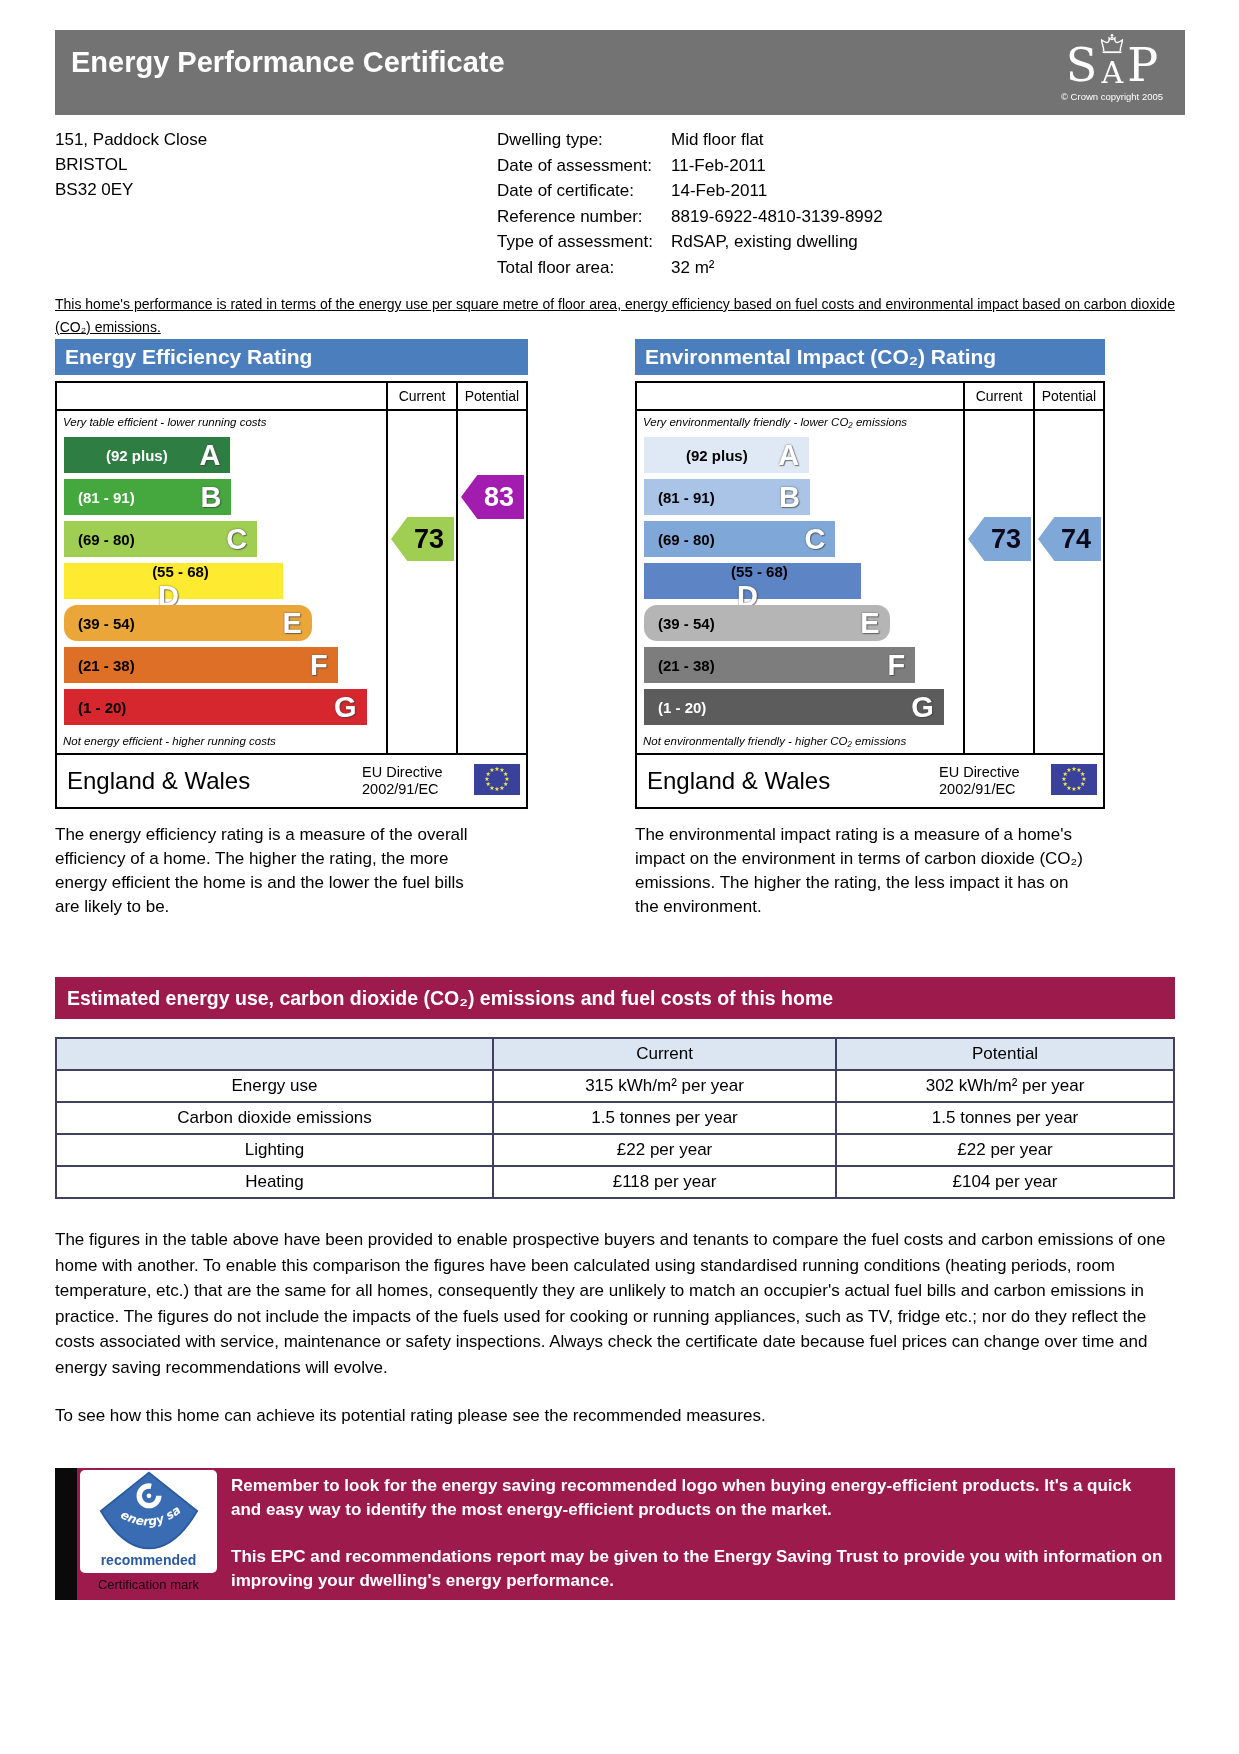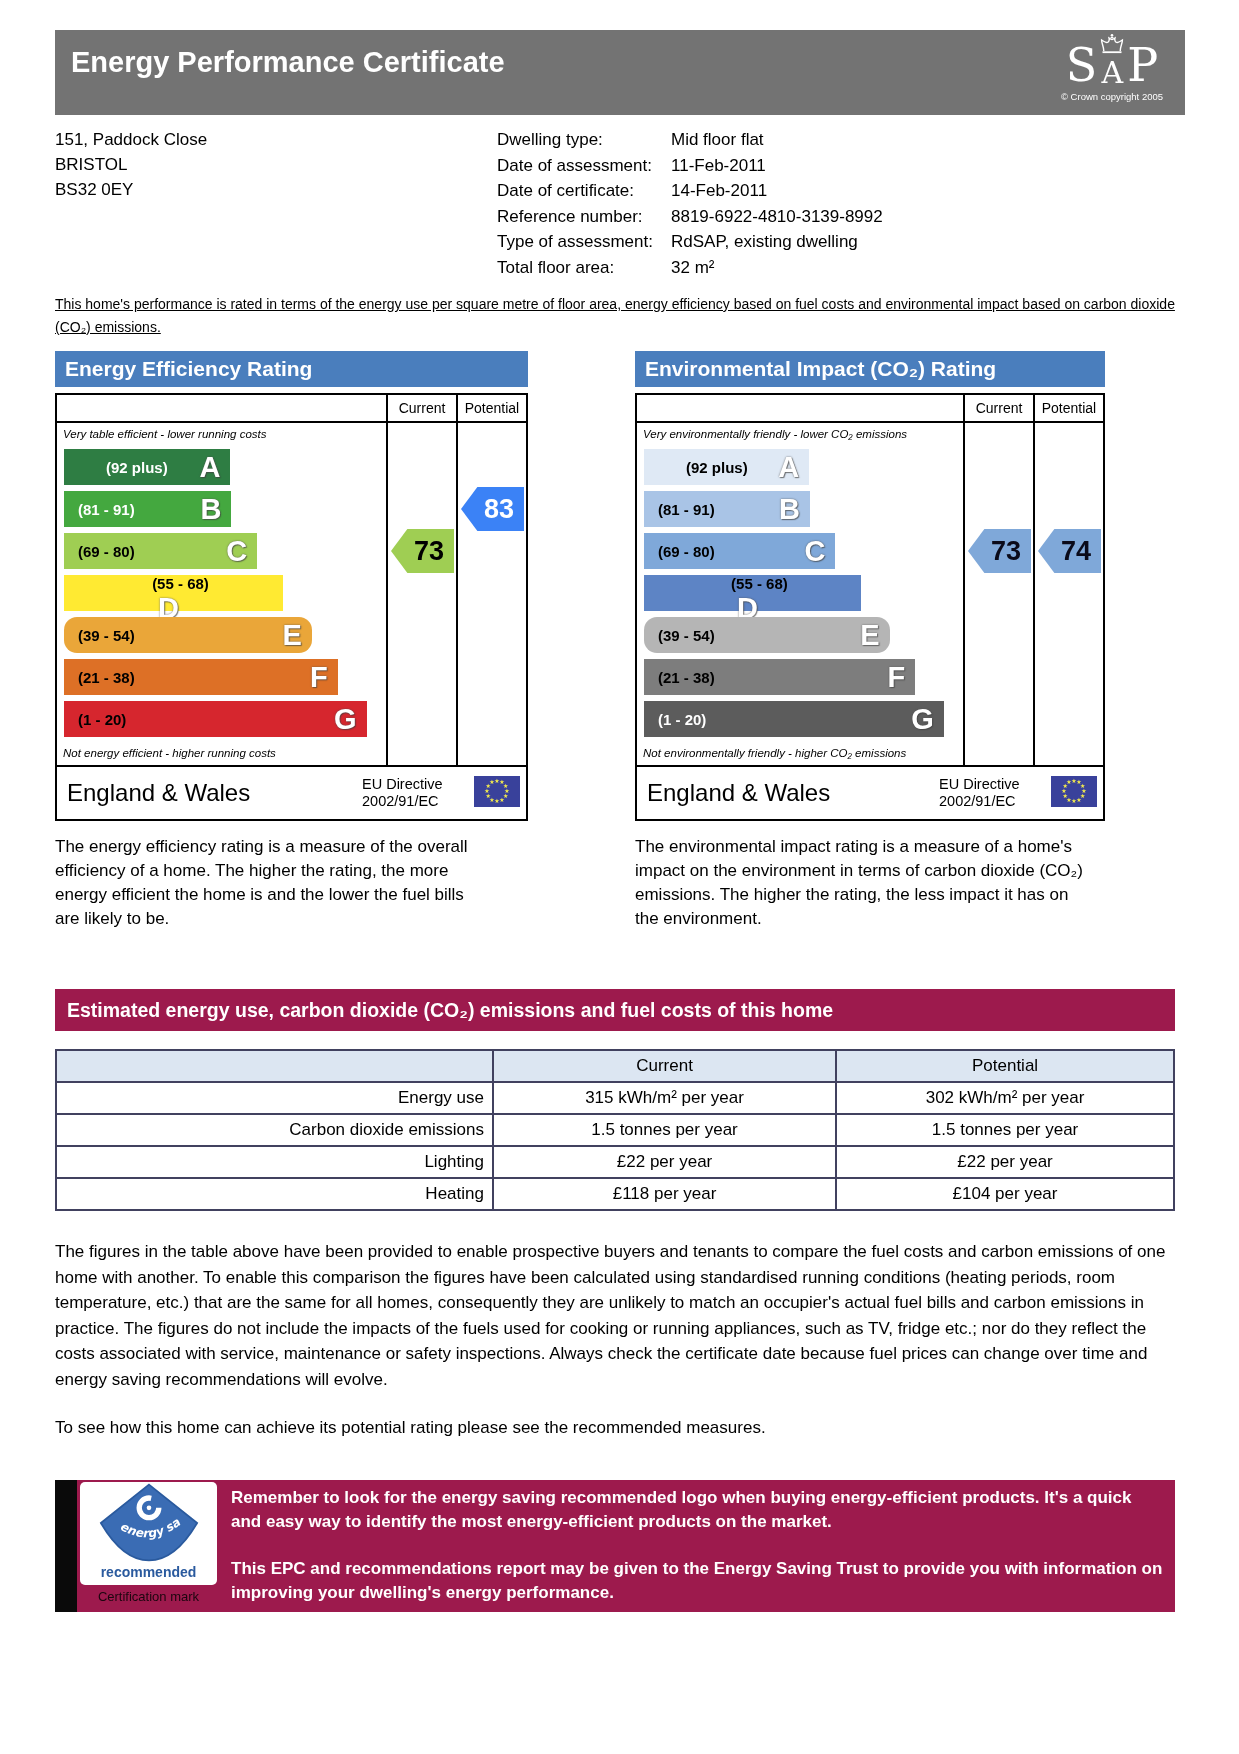--- a/index.html
+++ b/index.html
@@ -19,21 +19,21 @@
   
   .info-row{display:flex;margin-top:12px;width:1130px;}
   .address{width:442px;font-size:17px;line-height:25px;}
   .details{font-size:17px;line-height:25.5px;}
   .detail-row{display:flex;}
   .detail-label{width:174px;}
 
   .intro{margin-top:13px;width:1128px;font-size:14px;line-height:23px;text-decoration:underline;}
 
   
-  .charts-row{display:flex;margin-top:12px;}
+  .charts-row{display:flex;margin-top:0;}
   .chart{width:473px;}
   .chart.env{width:470px;margin-left:107px;}
   .chart-banner{height:36px;background:#4a7ebd;color:#fff;font-size:21px;font-weight:bold;line-height:36px;padding-left:10px;box-sizing:border-box;}
   .chart-table{margin-top:6px;border:2px solid #000;}
   .chart-head{display:flex;border-bottom:2px solid #000;height:26px;}
   .chart-head .spacer{flex:1;}
   .col-head{width:68px;border-left:2px solid #000;text-align:center;font-size:14px;line-height:26px;}
   .chart-body{display:flex;height:342px;}
   .band-area{flex:1;position:relative;}
   .caption{font-size:11.5px;font-style:italic;padding:5px 0 0 6px;height:21px;}
@@ -46,38 +46,38 @@
   .e-a{background:#2e7d43;}.e-b{background:#44a83f;}.e-c{background:#9fce53;}.e-d{background:#ffea32;}
   .e-e{background:#eaa639;}.e-f{background:#dd7026;}.e-g{background:#d6262e;}
   .e-a .band-range,.e-b .band-range{color:#fff;}
   .v-a{background:#dfe9f5;}.v-b{background:#a9c4e6;}.v-c{background:#7fa8d9;}.v-d{background:#5d84c5;}
   .v-e{background:#b5b5b5;}.v-f{background:#7d7d7d;}.v-g{background:#5c5c5c;}
   .v-g .band-range{color:#fff;}
   .arrow-cell{width:68px;border-left:2px solid #000;position:relative;}
   .arrow{position:absolute;right:2px;width:63px;height:44px;clip-path:polygon(26% 0,100% 0,100% 100%,26% 100%,0 50%);display:flex;align-items:center;justify-content:center;padding-left:13px;box-sizing:border-box;font-size:27px;font-weight:bold;}
   .top-b{top:64px;}.top-c{top:106px;}
   .arr-e-cur{background:#9fce53;color:#000;}
-  .arr-e-pot{background:#3b82f6;color:#fff;}
+  .arr-e-pot{background:#a21caf;color:#fff;}
   .arr-env{background:#7fa8d9;color:#0a0a1a;}
   .chart-foot{border-top:2px solid #000;height:52px;display:flex;align-items:center;}
   .region{font-size:24px;padding-left:10px;flex:1;}
   .directive{font-size:14.5px;line-height:17px;width:112px;}
   .eu-flag{margin-right:6px;}
 
   .captions-row{display:flex;margin-top:14px;}
   .cap-left{width:438px;font-size:17px;line-height:24px;}
   .cap-right{width:452px;margin-left:142px;font-size:17px;line-height:24px;}
 
   
   .section-banner{margin-top:58px;width:1120px;height:42px;background:#9d1a4d;color:#fff;font-size:19.5px;font-weight:bold;line-height:42px;padding-left:12px;box-sizing:border-box;}
   table.est-table{margin-top:18px;width:1120px;border-collapse:collapse;font-size:17px;}
   .est-table th,.est-table td{border:2px solid #41415f;padding:3px 8px;height:24px;}
   .est-table th{background:#dce6f2;font-weight:normal;text-align:center;}
   .est-table td{text-align:center;}
-  .est-table td.lbl{text-align:right;}
+  .est-table td.lbl{text-align:center;}
   .col-label{width:419px;}.col-cur{width:329px;}.col-pot{width:324px;}
 
   .explanation{margin-top:28px;width:1124px;font-size:17px;line-height:25.5px;}
   .note{margin-top:26px;font-size:17px;}
 
   
   .footer-banner{margin-top:42px;width:1120px;height:132px;background:#9d1a4d;display:flex;box-sizing:border-box;}
   .black-bar{width:22px;background:#0a0a0a;}
   .logo-col{width:140px;display:flex;flex-direction:column;padding:2px 0 0 3px;box-sizing:border-box;}
   .logo-panel{background:#fff;border-radius:5px;height:103px;display:flex;flex-direction:column;align-items:center;overflow:hidden;}

